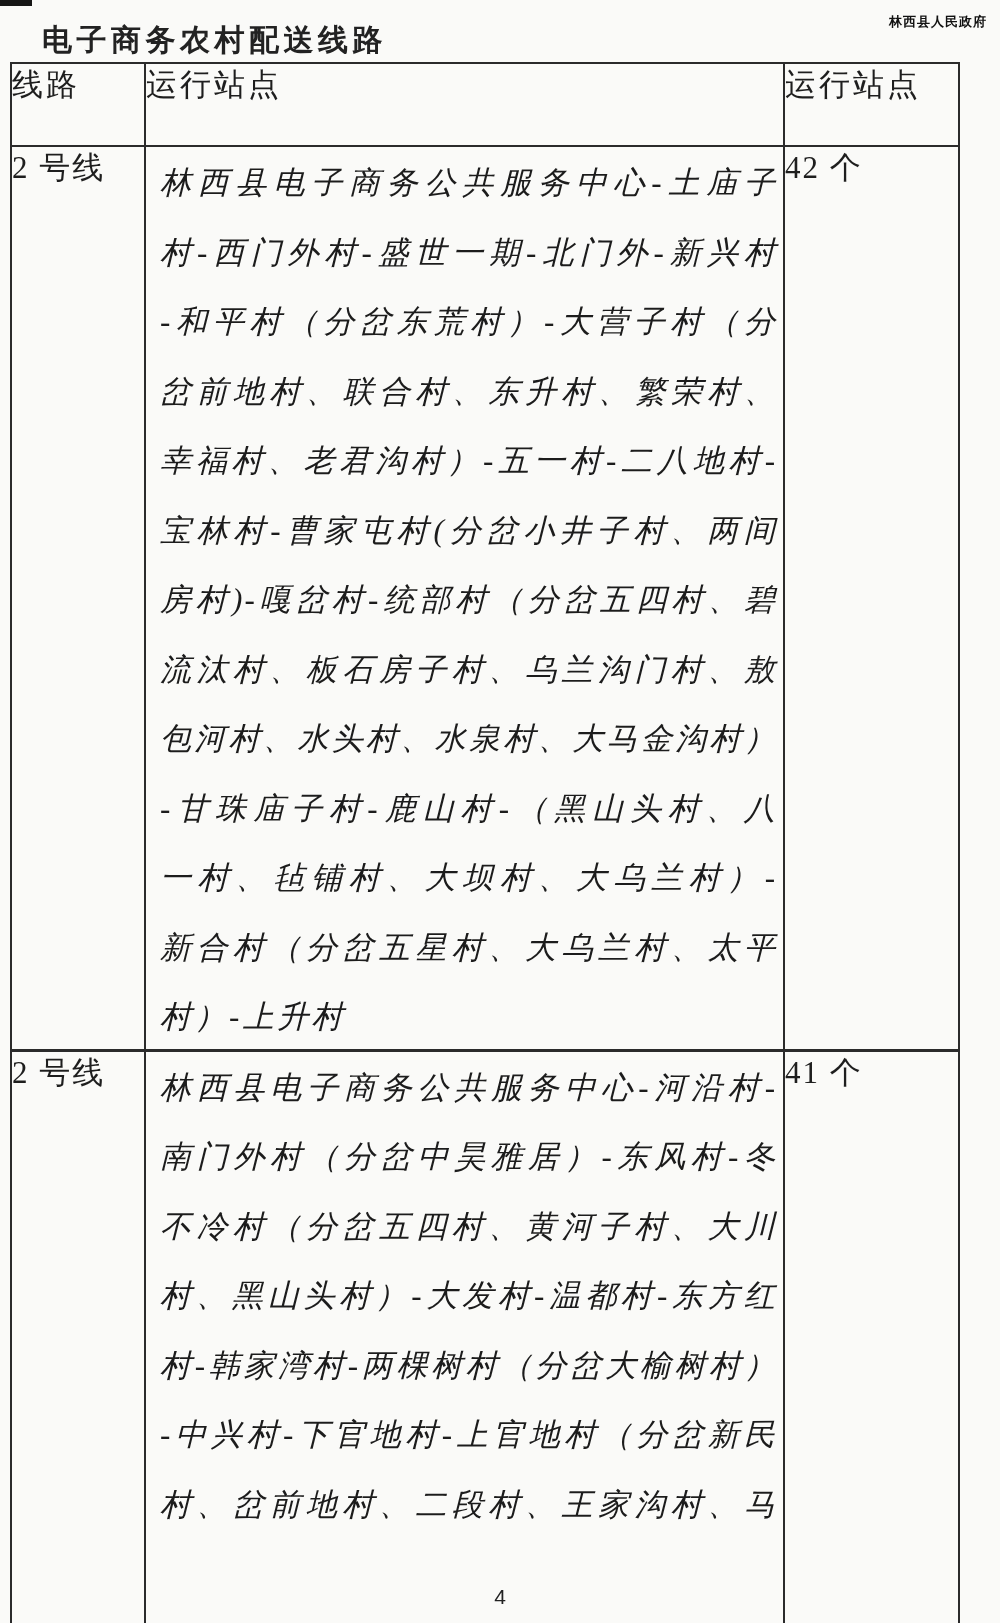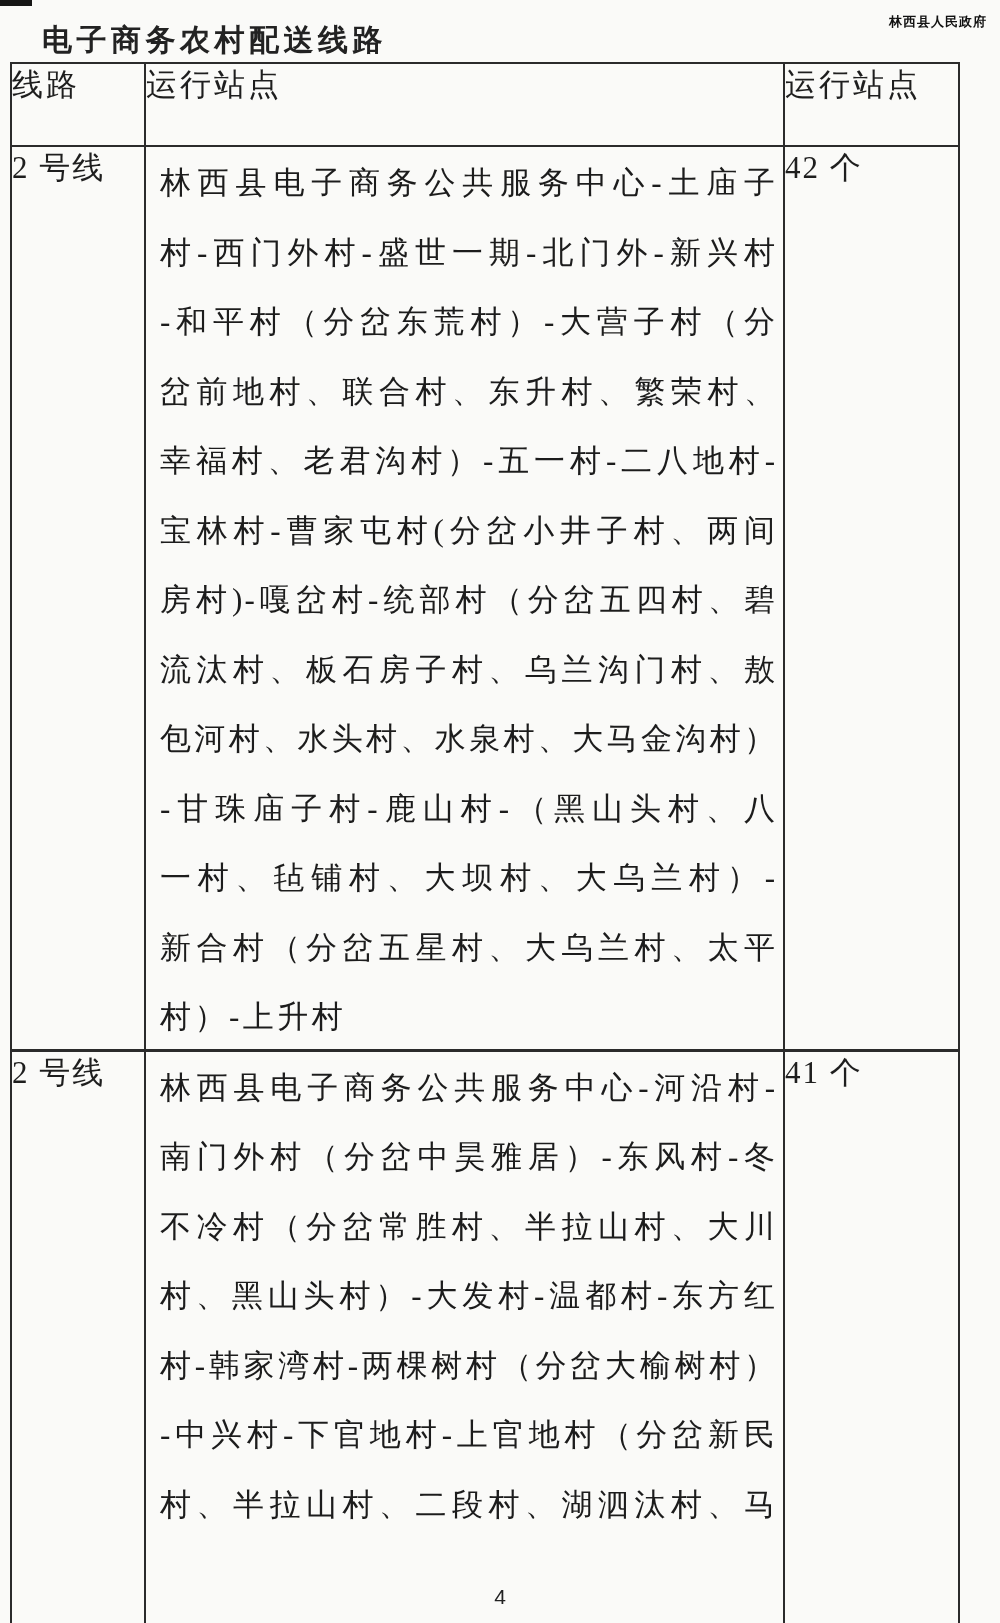--- a/index.html
+++ b/index.html
@@ -32,20 +32,21 @@
   th.c2{padding-left:14px;}
   th.c3{padding-left:12px;}
   tbody tr.r0{height:904px;}
   tbody tr.r1{height:625px;}
   tbody tr.r1 td{border-top-width:3px;}
   td.route{font-size:31px;letter-spacing:2px;padding:16px 0 0 10px;white-space:nowrap;}
   td.count{font-size:31px;letter-spacing:2px;padding:16px 0 0 12px;white-space:nowrap;}
   td.stations .cellwrap{
     overflow:hidden;box-sizing:border-box;
     padding:1px 6px 0 14px;
+    font-style:italic;
   }
   tr.r0 .cellwrap{height:900px;}
   tr.r1 .cellwrap{height:483px;}
   .tline{
     font-size:31px;line-height:69.5px;letter-spacing:2px;
     text-align:justify;text-align-last:justify;
     white-space:nowrap;color:#1c1c1c;
   }
   .tline.endline{text-align-last:left;letter-spacing:3.5px;}
   .pagenum{
@@ -97,25 +98,25 @@
           </div>
         </td>
         <td class="count">42 个</td>
       </tr>
       <tr class="r1">
         <td class="route">2 号线</td>
         <td class="stations">
           <div class="cellwrap">
             <div class="tline">林西县电子商务公共服务中心-河沿村-</div>
             <div class="tline">南门外村（分岔中昊雅居）-东风村-冬</div>
-            <div class="tline">不冷村（分岔常胜村、半拉山村、大川</div>
+            <div class="tline">不冷村（分岔五四村、黄河子村、大川</div>
             <div class="tline">村、黑山头村）-大发村-温都村-东方红</div>
             <div class="tline">村-韩家湾村-两棵树村（分岔大榆树村）</div>
             <div class="tline">-中兴村-下官地村-上官地村（分岔新民</div>
-            <div class="tline">村、半拉山村、二段村、湖泗汰村、马</div>
+            <div class="tline">村、岔前地村、二段村、王家沟村、马</div>
           </div>
         </td>
         <td class="count">41 个</td>
       </tr>
     </tbody>
 </table>
 
 <div class="pagenum">4</div>
 
 </body></html>

